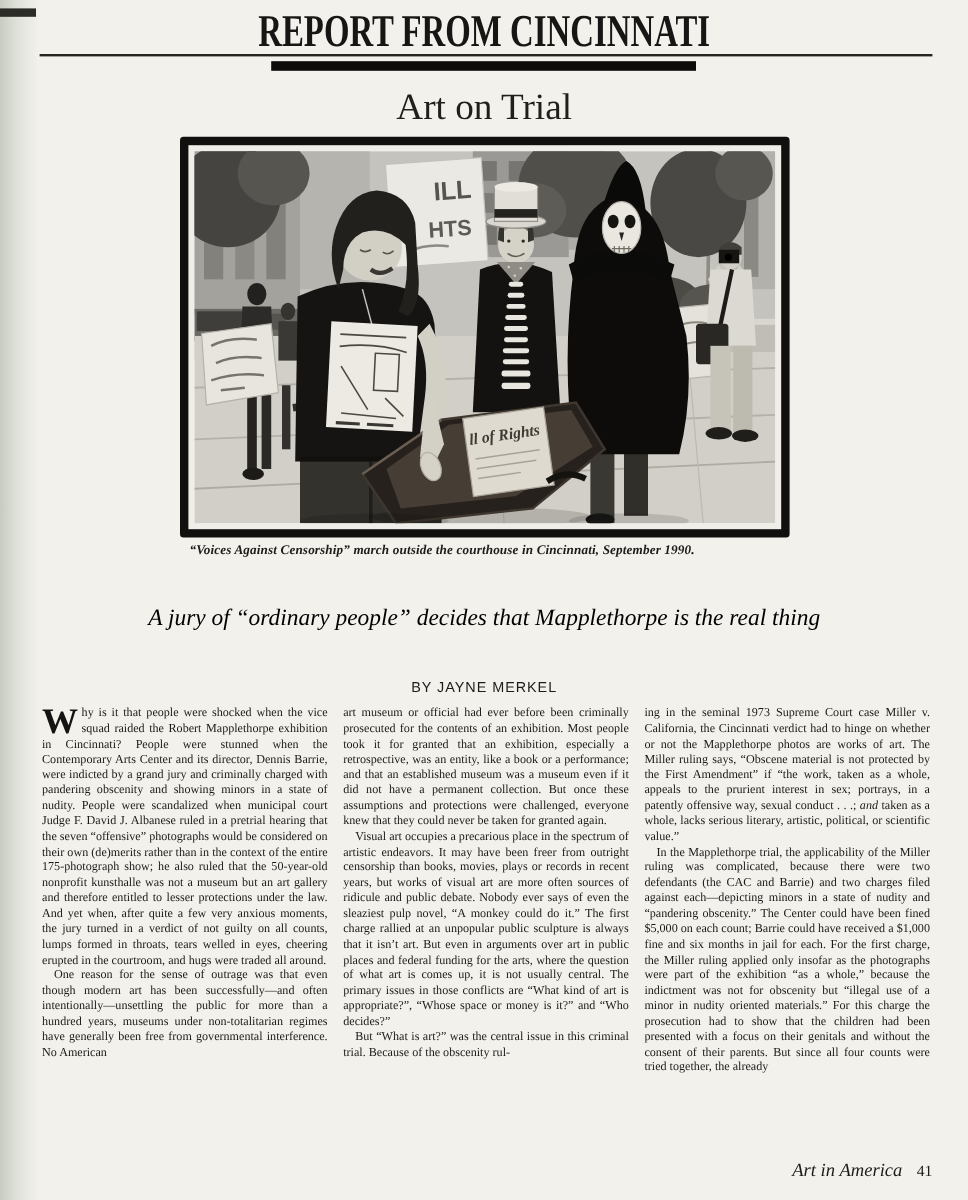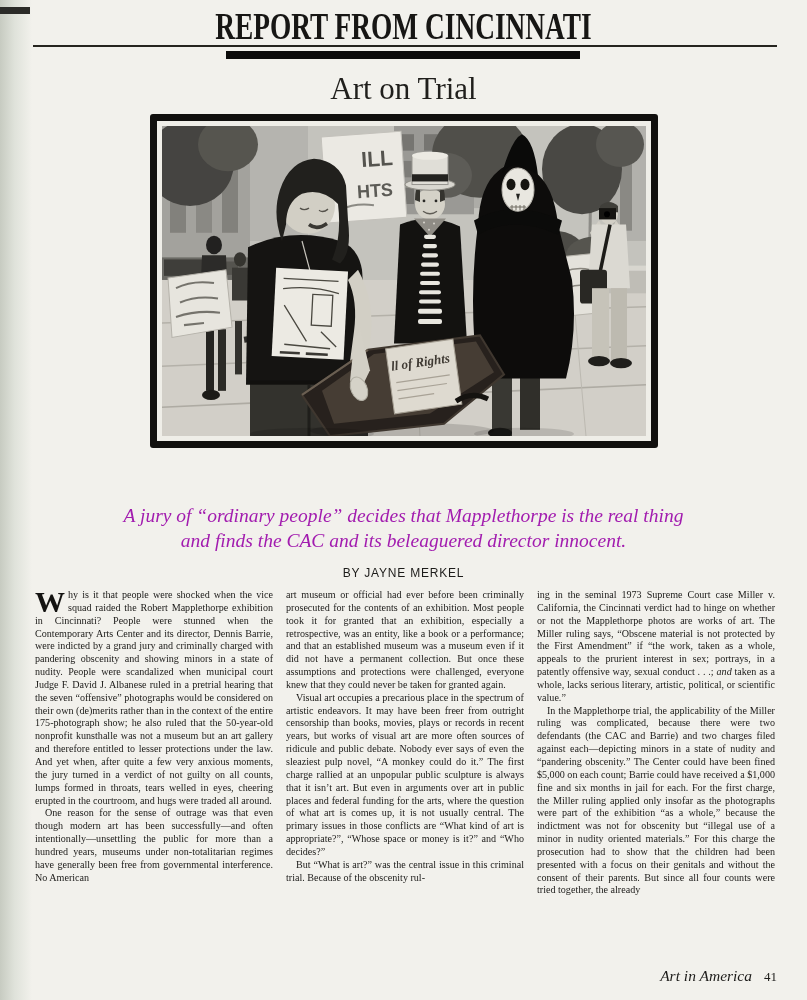--- a/index.html
+++ b/index.html
@@ -14,21 +14,21 @@
   .rule-thin{position:absolute;top:45px;left:33px;width:744px;height:2px;background:#26251f;}
   .bar-thick{position:absolute;top:51px;left:226px;width:354px;height:8px;background:#0c0b0a;}
   .title{position:absolute;top:59px;left:0;width:100%;text-align:center;font-size:31px;color:#201f1c;margin-top:12px;}
   .photo-frame{position:absolute;left:150px;top:114px;width:508px;height:334px;background:#11100e;
         border-radius:3px;padding:7px;box-sizing:border-box;}
   .photo-inner{width:100%;height:100%;background:#efeee8;padding:5px;box-sizing:border-box;}
   .photo-inner svg{display:block;width:100%;height:100%;}
   .caption{position:absolute;left:158px;top:453px;width:502px;font-size:11px;font-weight:bold;
         font-style:italic;letter-spacing:0.1px;}
   .deck{position:absolute;top:503px;left:50px;width:707px;text-align:center;font-style:italic;
-        font-size:19.5px;line-height:25px;color:#a21caf;}
+        font-size:19.5px;line-height:25px;color:#000000;}
   .byline{position:absolute;top:566px;left:0;width:100%;text-align:center;
         font-family:"Liberation Sans",sans-serif;font-weight:normal;font-size:12px;letter-spacing:0.8px;}
   .columns{position:absolute;left:35px;top:589px;width:740px;display:flex;gap:13px;}
   .col{flex:1;text-align:justify;font-size:10.1px;line-height:12.85px;color:#1b1a18;}
   .para{margin:0;text-indent:10px;}
   .para.flush{text-indent:0;}
   .dropcap{float:left;font-size:30px;line-height:23px;font-weight:bold;padding-right:3px;
         padding-top:1px;color:#141311;}
   .ital{font-style:italic;}
   .footer{position:absolute;top:967px;right:30px;font-family:Liberation Serif, serif;}
@@ -224,24 +224,24 @@
         <g>
           <path d="M198,196 L208,238 L200,254 L188,248 L192,212 Z" fill="#d3d0c6"></path>
           <ellipse cx="197" cy="256" rx="8" ry="12" fill="#d5d2c8" stroke="#b3b0a5" transform="rotate(-24 197 256)"></ellipse>
         </g>
         <ellipse cx="150" cy="300" rx="62" ry="6" fill="rgba(0,0,0,0.12)"></ellipse>
         <ellipse cx="362" cy="300" rx="50" ry="6" fill="rgba(0,0,0,0.12)"></ellipse>
       </svg>
     </div>
   </div>
 
+  <div class="caption">“Voices Against Censorship” march outside the courthouse in Cincinnati, September 1990.</div>
 
   <div class="deck">
     <div>A jury of “ordinary people” decides that Mapplethorpe is the real thing</div>
-    <div>and finds the CAC and its beleaguered director innocent.</div>
   </div>
 
   <div class="byline">BY JAYNE MERKEL</div>
 
   <div class="columns">
     <div class="col">
         <p class="para flush"><span class="dropcap">W</span><span>hy is it that people were shocked when the vice squad raided the Robert Mapplethorpe exhibition in Cincinnati? People were stunned when the Contemporary Arts Center and its director, Dennis Barrie, were indicted by a grand jury and criminally charged with pandering obscenity and showing minors in a state of nudity. People were scandalized when municipal court Judge F. David J. Albanese ruled in a pretrial hearing that the seven “offensive” photographs would be considered on their own (de)merits rather than in the context of the entire 175-photograph show; he also ruled that the 50-year-old nonprofit kunsthalle was not a museum but an art gallery and therefore entitled to lesser protections under the law. And yet when, after quite a few very anxious moments, the jury turned in a verdict of not guilty on all counts, lumps formed in throats, tears welled in eyes, cheering erupted in the courtroom, and hugs were traded all around.</span></p>
         <p class="para"><span>One reason for the sense of outrage was that even though modern art has been successfully—and often intentionally—unsettling the public for more than a hundred years, museums under non-totalitarian regimes have generally been free from governmental interference. No American</span></p>
       </div>
     <div class="col">

